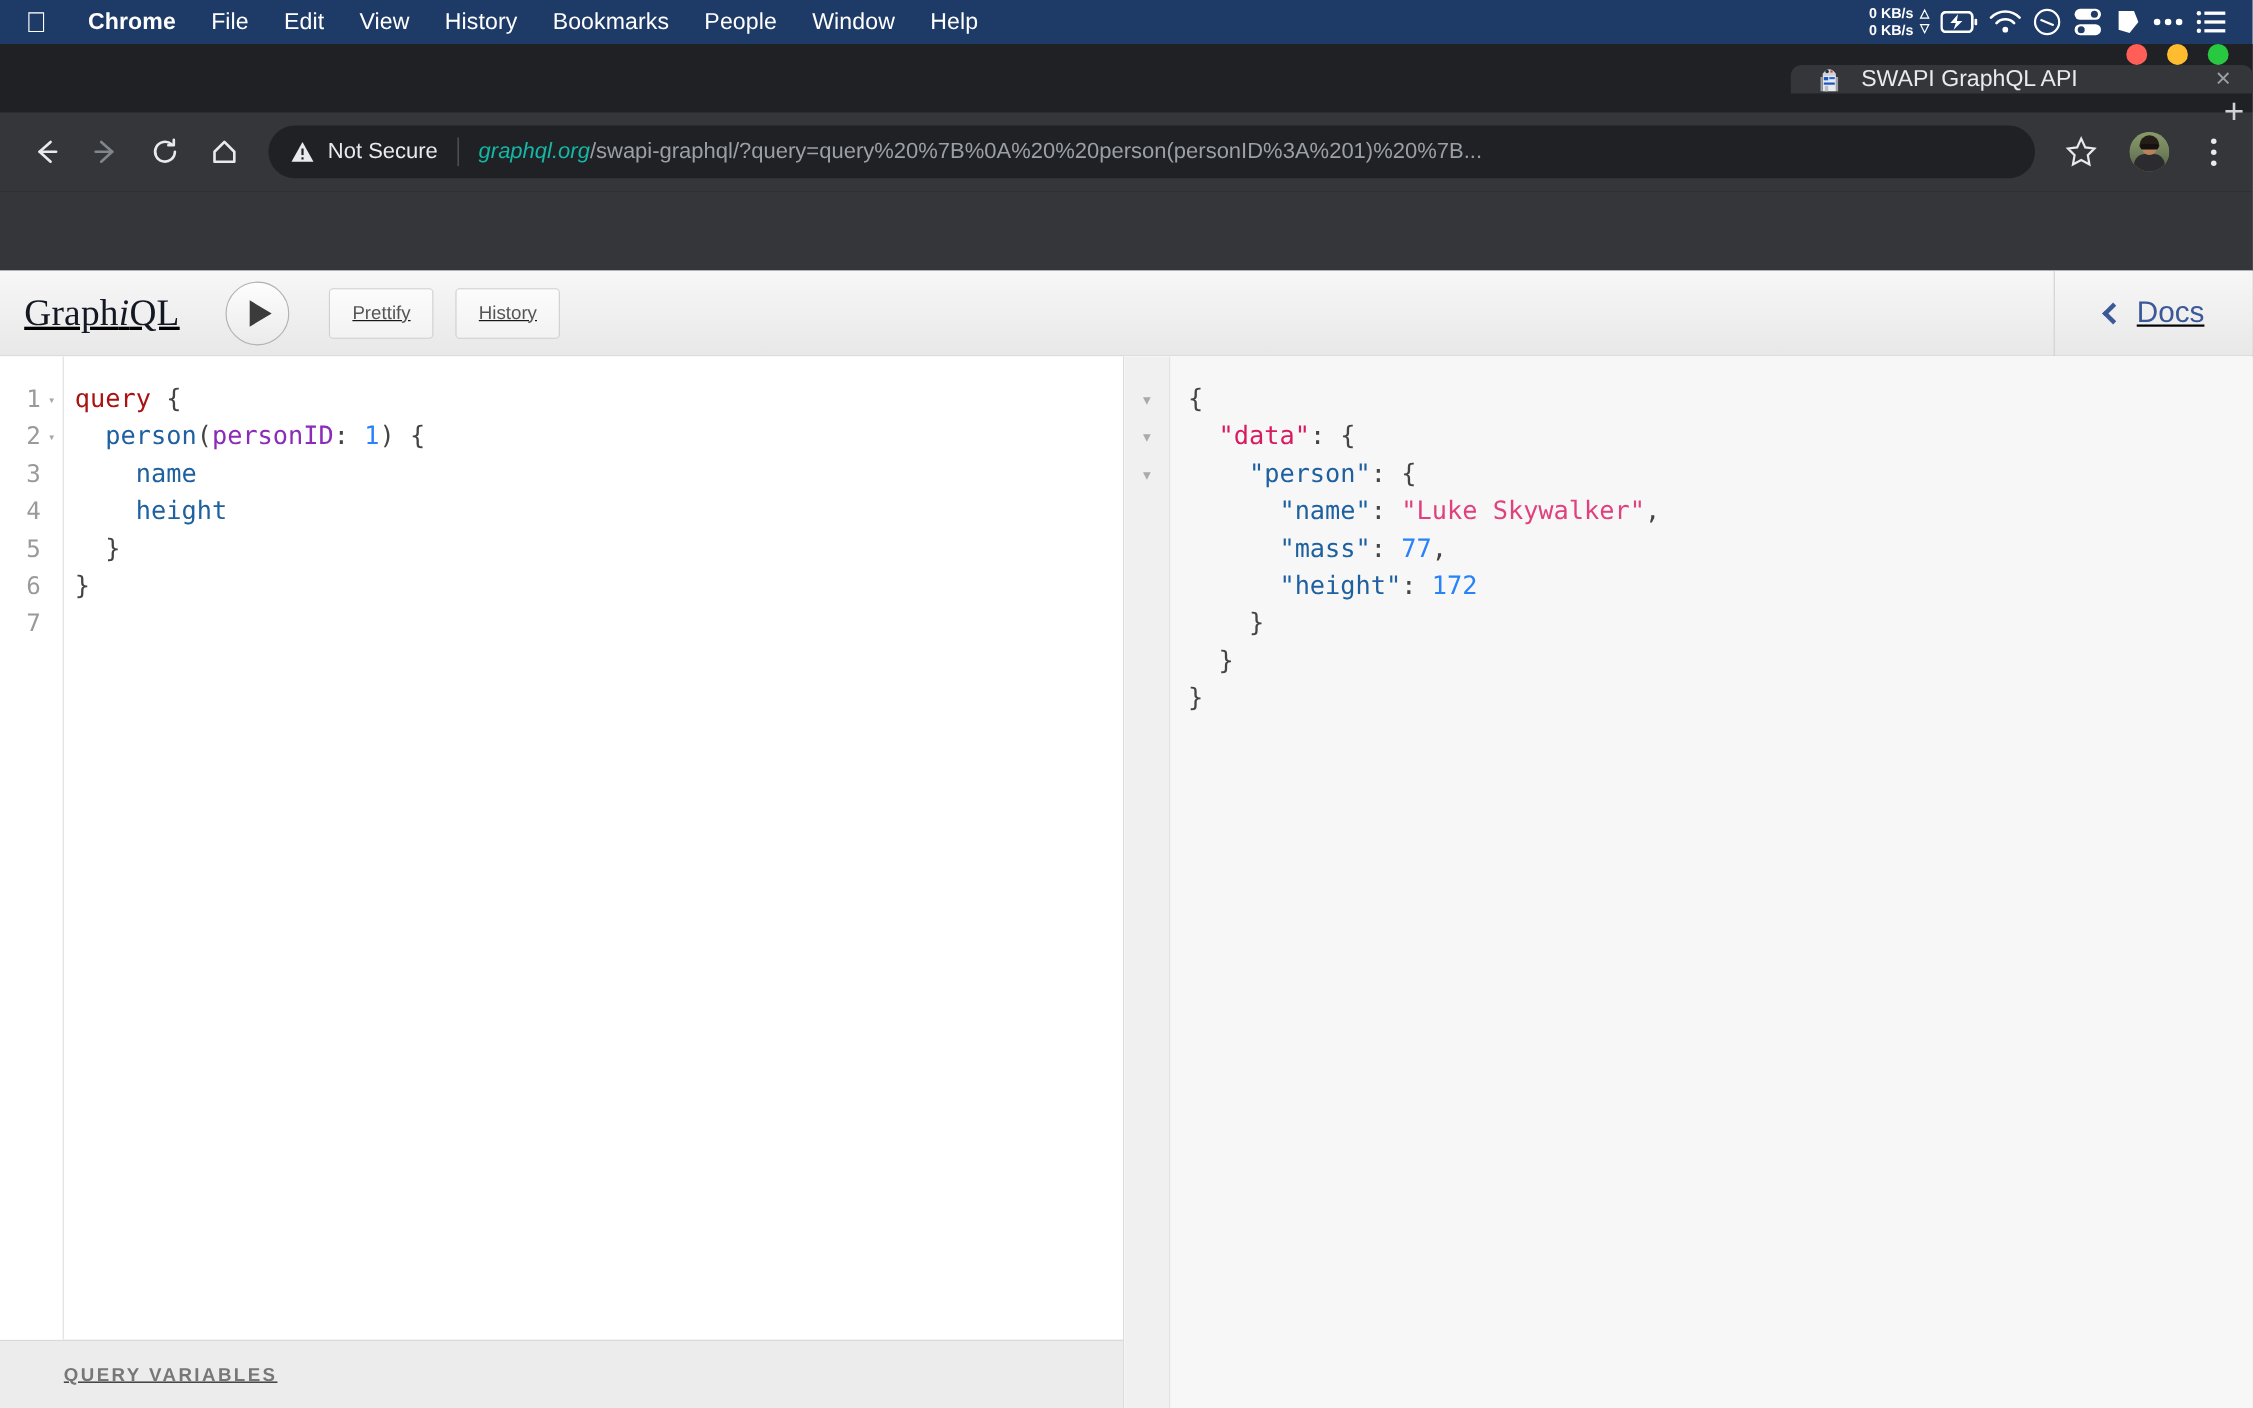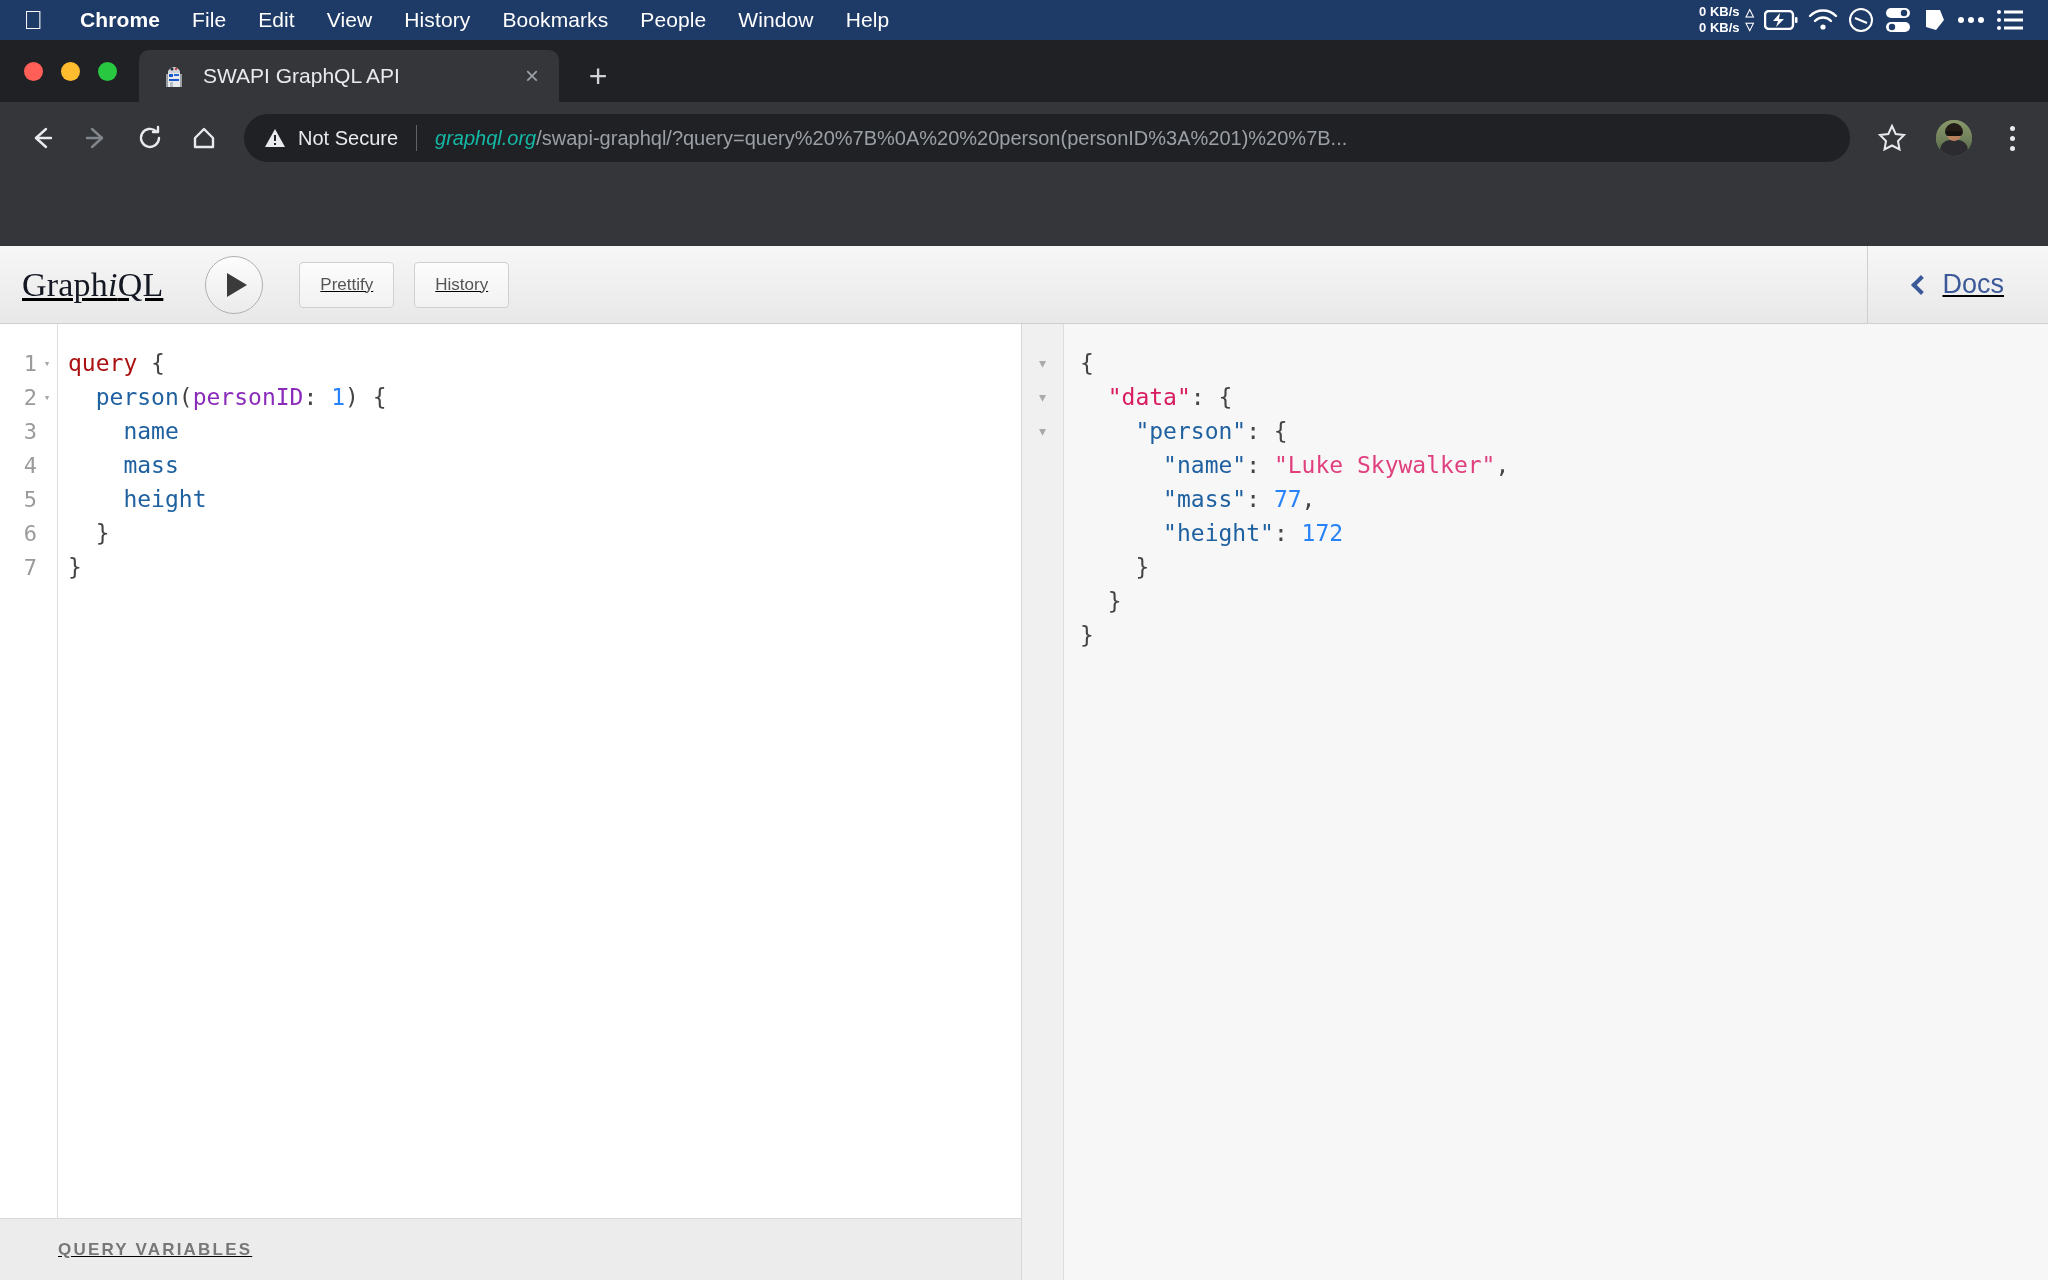--- a/index.html
+++ b/index.html
@@ -53,20 +53,21 @@
     height: 1280px;
     background: #202124;
   }
   .tabstrip {
     height: 62px;
     background: #202124;
     display: flex;
     align-items: flex-end;
     padding-left: 14px;
     position: relative;
+    flex-direction: column;
   }
   .traffic {
     display: flex; align-items: center; gap: 18px;
     height: 62px;
     padding: 0 22px 0 10px;
   }
   .light { width: 19px; height: 19px; border-radius: 50%; }
   .light.red { background: #ff5f57; }
   .light.yellow { background: #febc2e; }
   .light.green { background: #28c840; }
@@ -543,21 +544,20 @@
               </div>
               <div class="gline">
                 <span>7</span>
                 <span class="fold blank">▾</span>
               </div>
             </div>
           <div class="code" id="editor-code">
               <div class="cline"><span class="t-kw">query</span><span class="t-punc"> {</span></div>
               <div class="cline"><span class="t-punc">  </span><span class="t-field">person</span><span class="t-punc">(</span><span class="t-arg">personID</span><span class="t-punc">: </span><span class="t-num">1</span><span class="t-punc">) {</span></div>
               <div class="cline"><span class="t-punc">    </span><span class="t-field">name</span></div>
-              <div class="cline"><span class="t-punc">    </span><span class="t-field">mass</span></div>
               <div class="cline"><span class="t-punc">    </span><span class="t-field">height</span></div>
               <div class="cline"><span class="t-punc">  }</span></div>
               <div class="cline"><span class="t-punc">}</span></div>
             </div>
         </div>
         <div class="qvars">
           <span class="qvars-label">QUERY VARIABLES</span>
         </div>
       </div>
 

